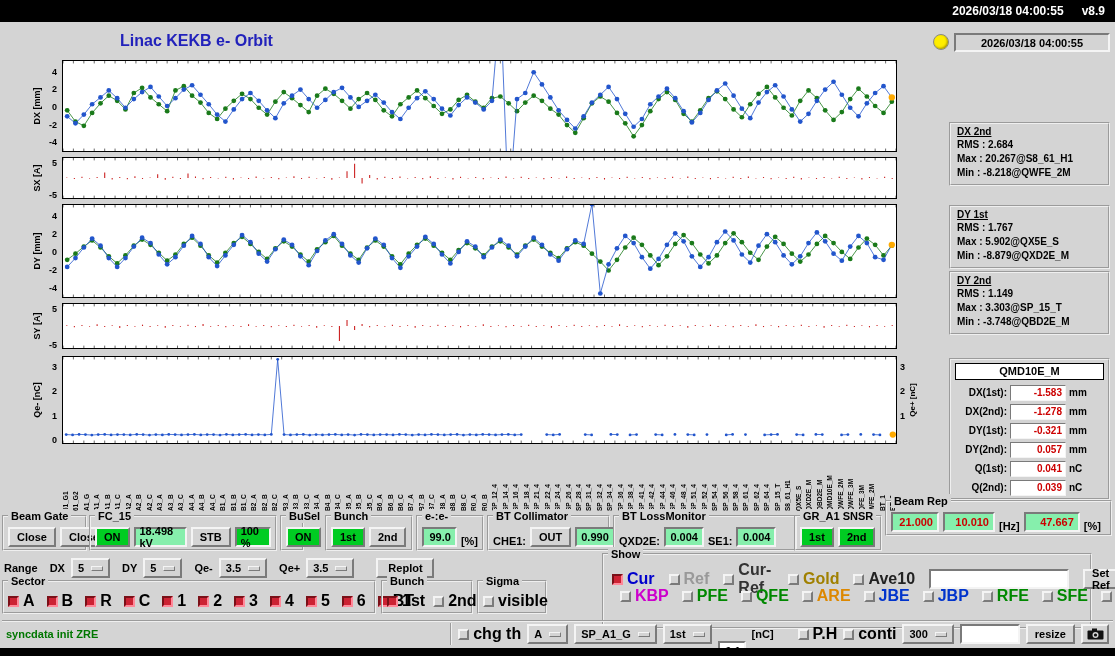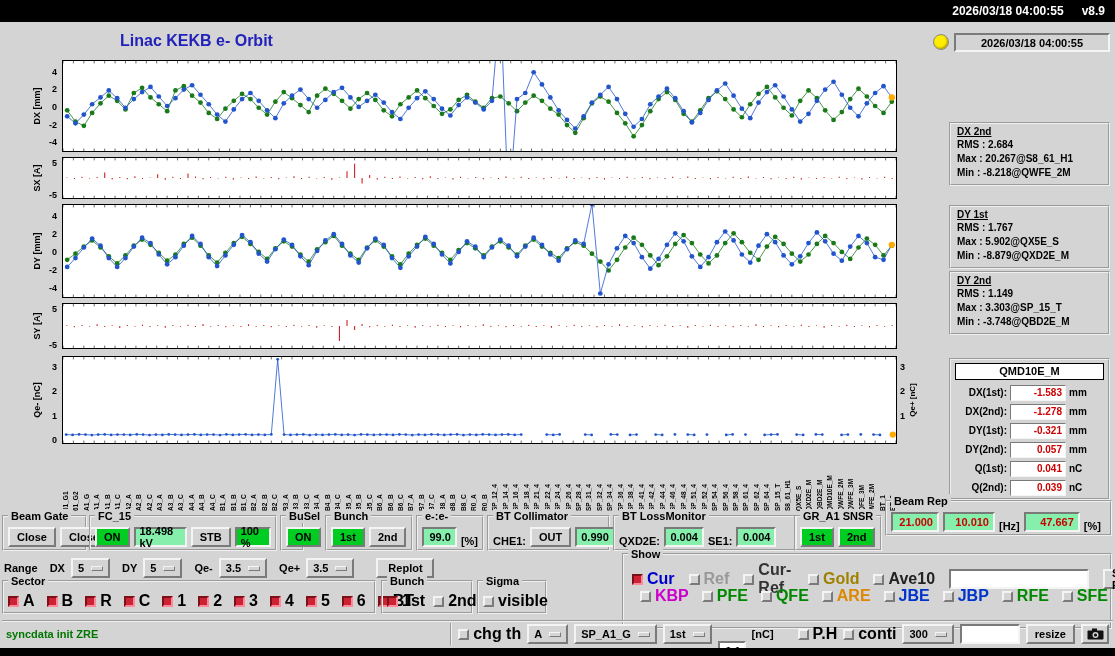--- a/index.html
+++ b/index.html
@@ -1987,21 +1987,21 @@
   <div class="grp" style="left:477px;top:580px;width:70px;height:34px">
     <span class="cap">Sigma</span>
     <span style="display:inline-flex">
         <span class="cbitem">
           <span class="cb"></span>
           <span class="cblbl" style="color: rgb(0, 0, 0);">visible</span>
         </span>
       </span>
   </div>
 
-  <div style="position:absolute;left:622px;top:553px;width:490px;height:76px;border:2px groove #efefef">
+  <div style="position:absolute;left:602px;top:553px;width:490px;height:76px;border:2px groove #efefef">
     <span class="cap">Show</span>
     <div class="showrow" style="left:8px;top:6px;gap:14px">
       <span style="display:inline-flex;gap:14px">
           <span class="cbitem">
             <span class="cb checked"></span>
             <span class="cblbl" style="color: rgb(0, 0, 204);">Cur</span>
           </span>
           <span class="cbitem">
             <span class="cb"></span>
             <span class="cblbl" style="color: rgb(153, 153, 153);">Ref</span>

